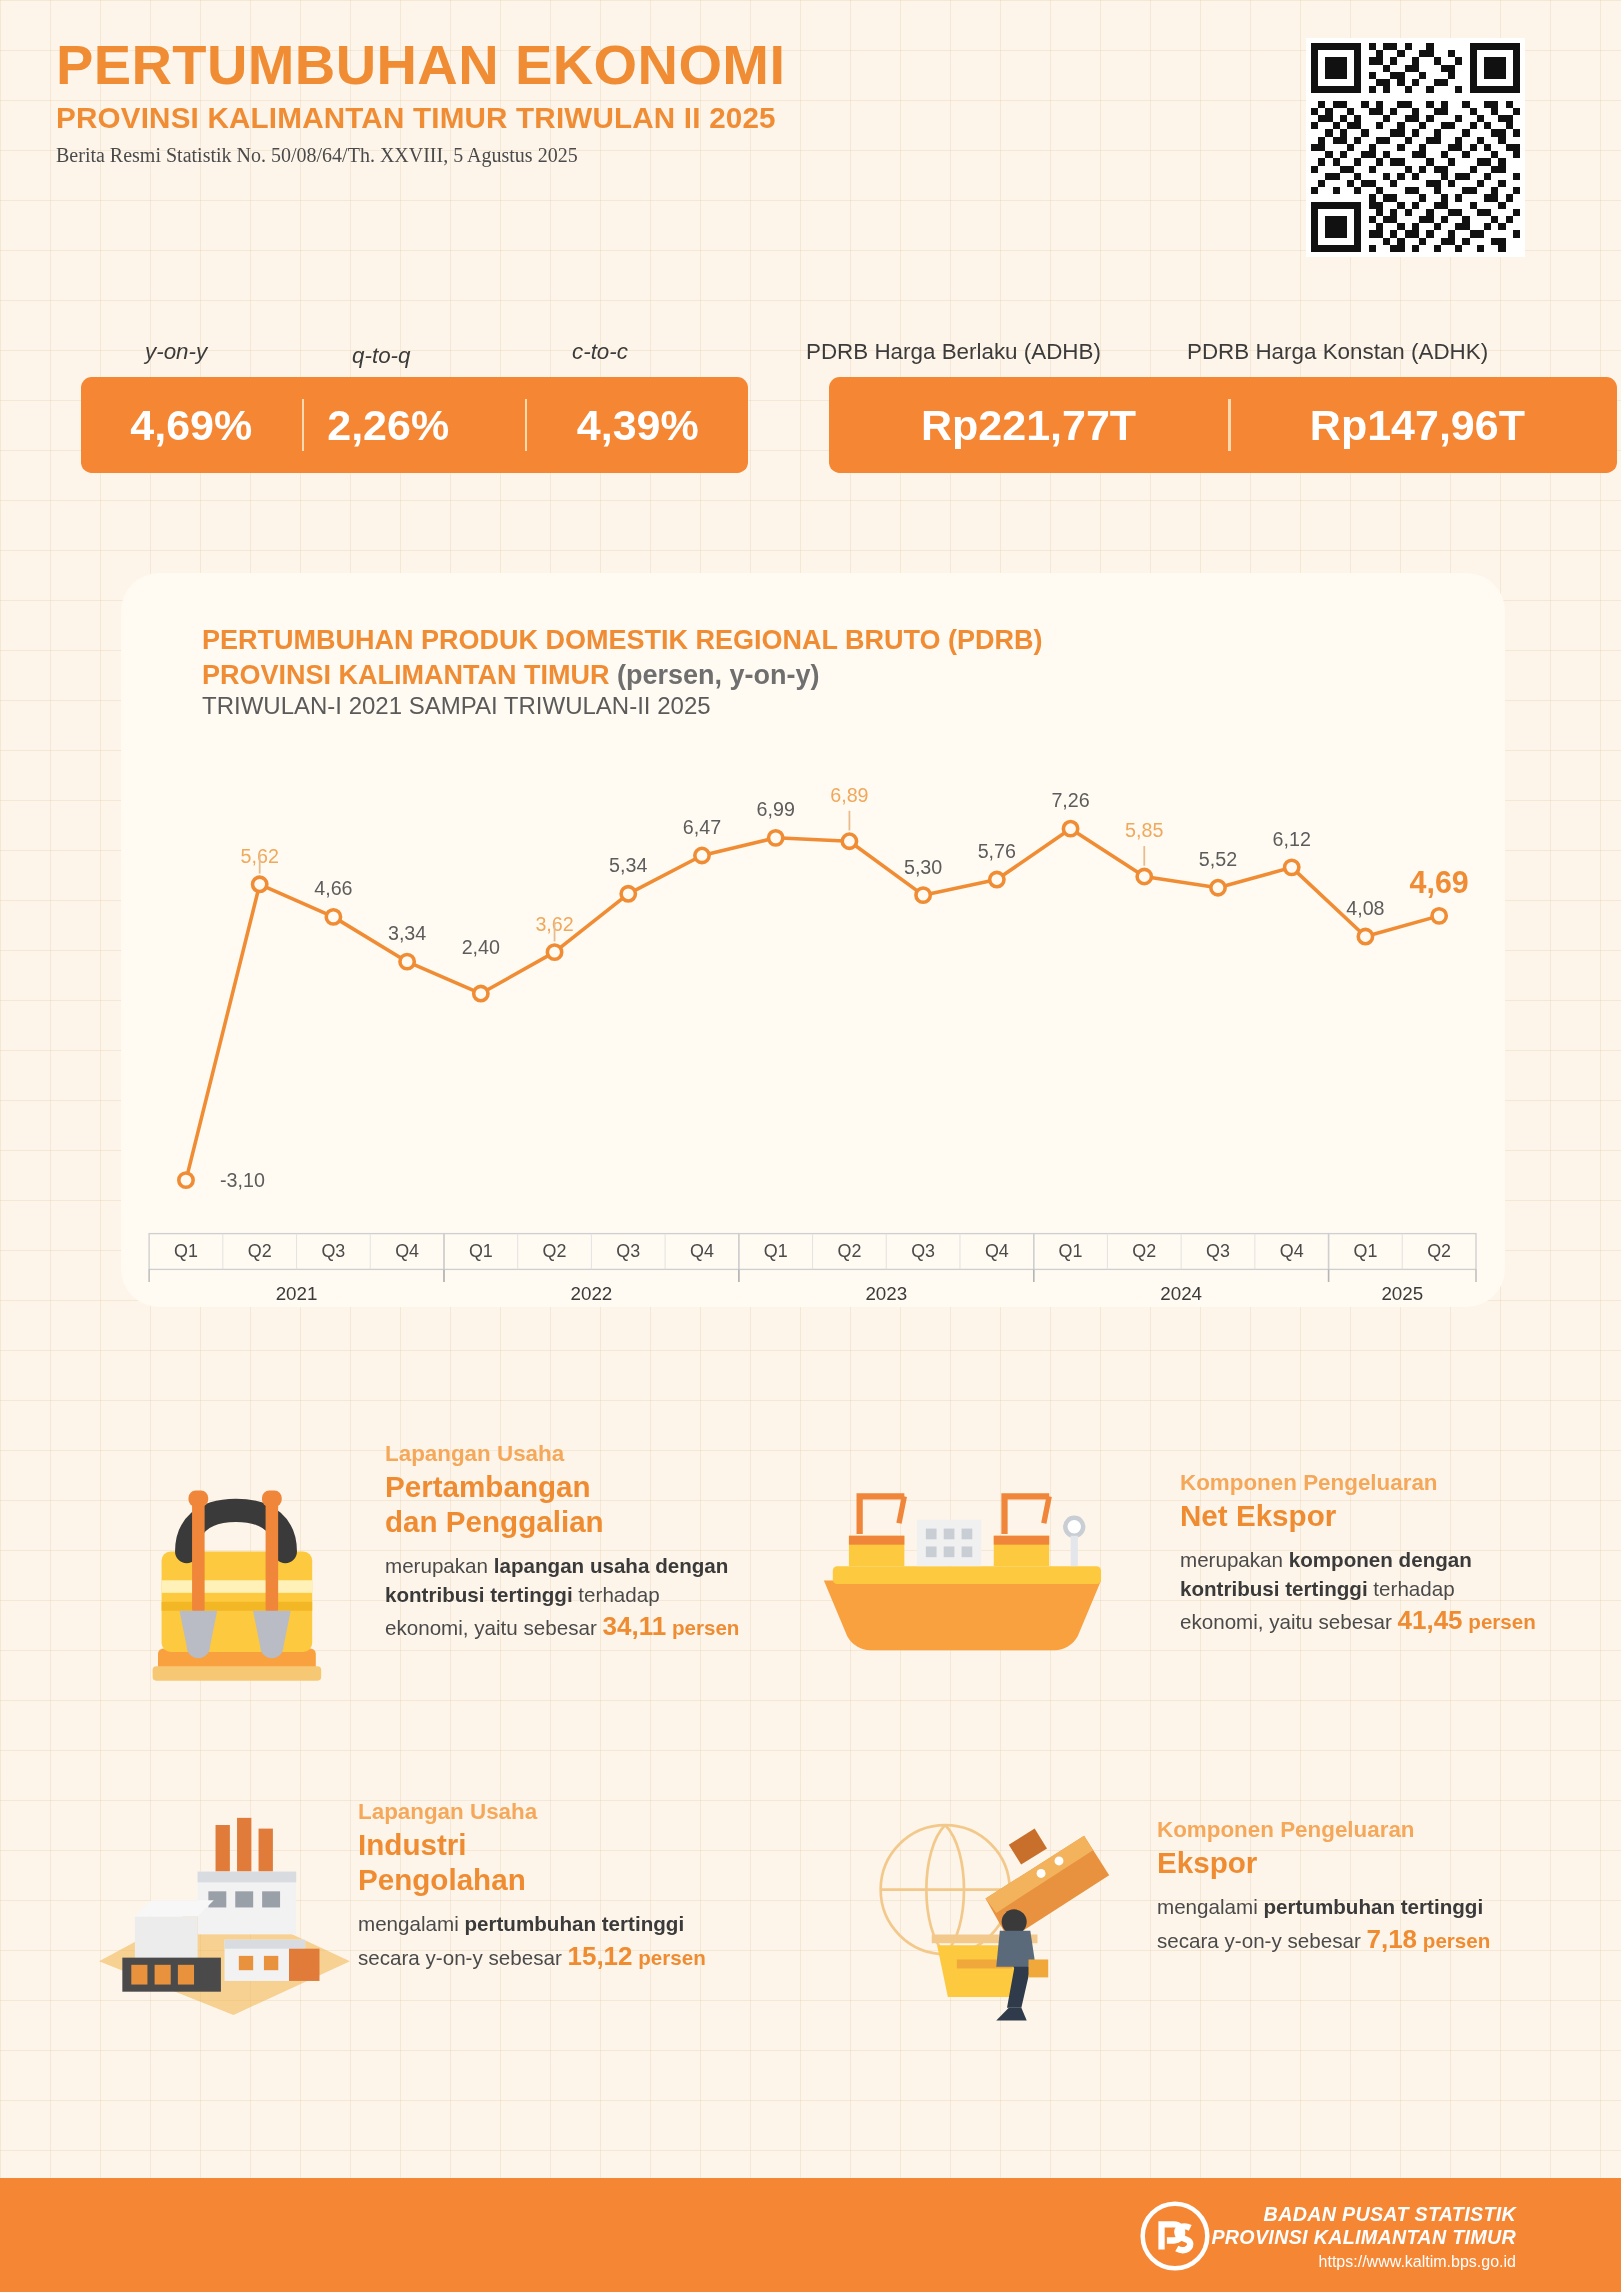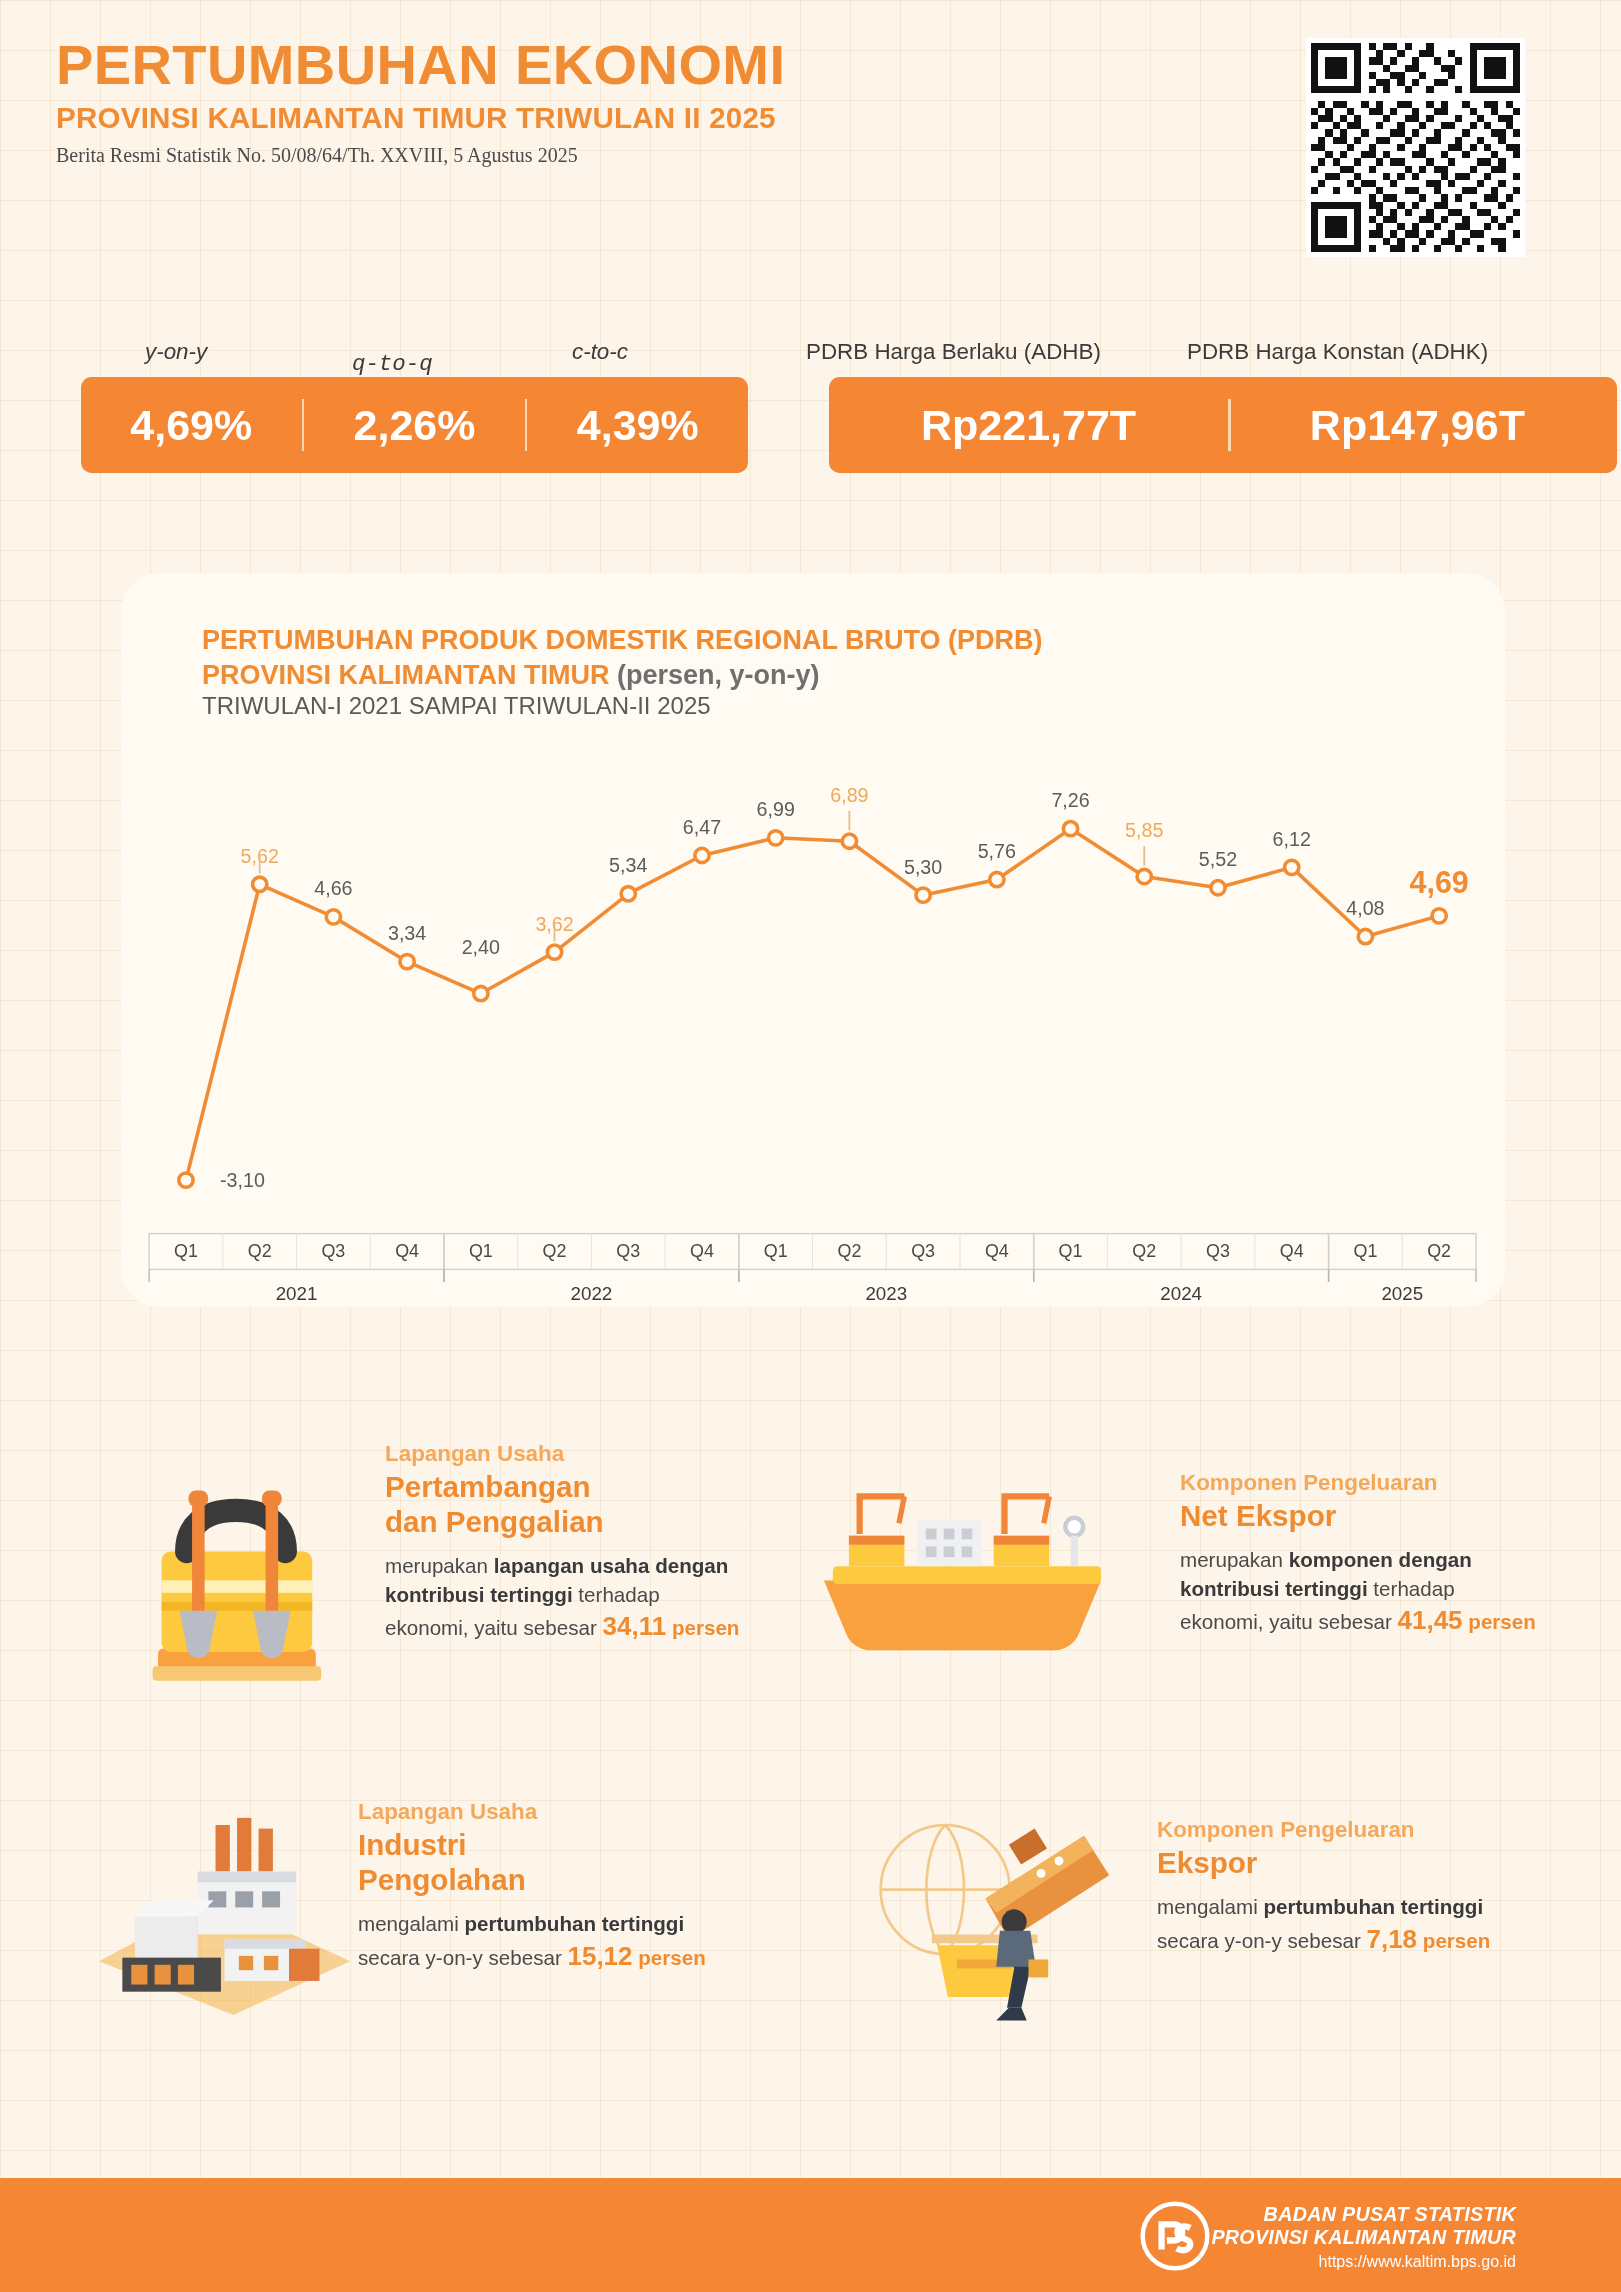--- a/index.html
+++ b/index.html
@@ -315,29 +315,29 @@
           <rect x="17" y="28" width="1" height="1"></rect>
           <rect x="20" y="28" width="1" height="1"></rect>
           <rect x="23" y="28" width="1" height="1"></rect>
           <rect x="26" y="28" width="1" height="1"></rect>
       </g>
     </svg>
   </div>
 
   <div class="kpi-area">
     <div class="lbl" style="left:82px; top:0;">y-on-y</div>
-    <div class="lbl" style="left:289px; top:12px;font-family:Liberation Mono, monospace;">q-to-q</div>
+    <div class="lbl" style="left:289px; top:4px;">q-to-q</div>
     <div class="lbl" style="left:509px; top:0;">c-to-c</div>
     <div class="lbl plain" style="left:743px; top:0;">PDRB Harga Berlaku (ADHB)</div>
     <div class="lbl plain" style="left:1124px; top:0;">PDRB Harga Konstan (ADHK)</div>
 
     <div class="pill" style="left:18px; width:667px;">
       <div class="v" style="flex:1; text-align:center;">4,69%</div>
       <div class="divider"></div>
-      <div class="v" style="flex:1; text-align:center;">2,26%</div>
+      <div class="v" style="flex:1; ">2,26%</div>
       <div class="divider"></div>
       <div class="v" style="flex:1; text-align:center;">4,39%</div>
     </div>
 
     <div class="pill" style="left:766px; width:788px;">
       <div class="v big" style="flex:1; text-align:center;">Rp221,77T</div>
       <div class="divider"></div>
       <div class="v big" style="flex:1; text-align:center;padding-left:10px;">Rp147,96T</div>
     </div>
   </div>

